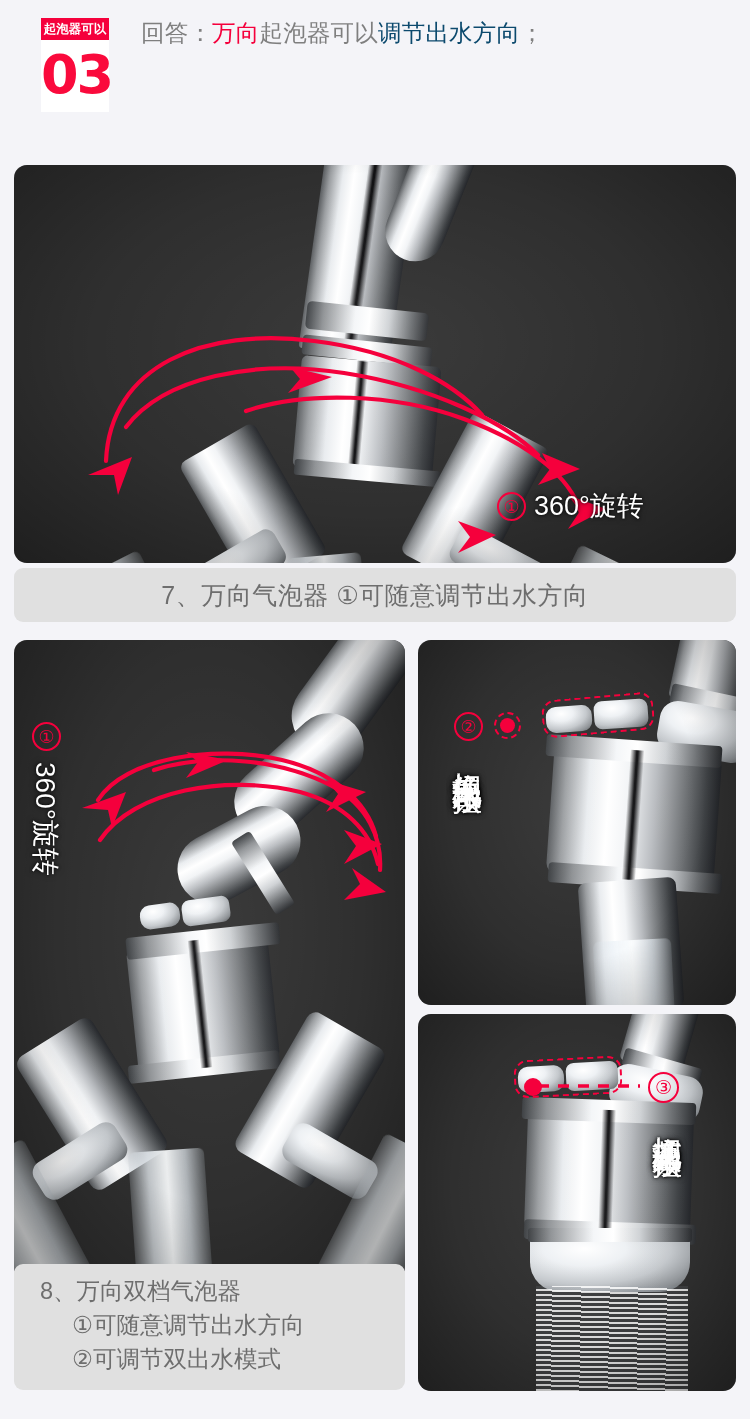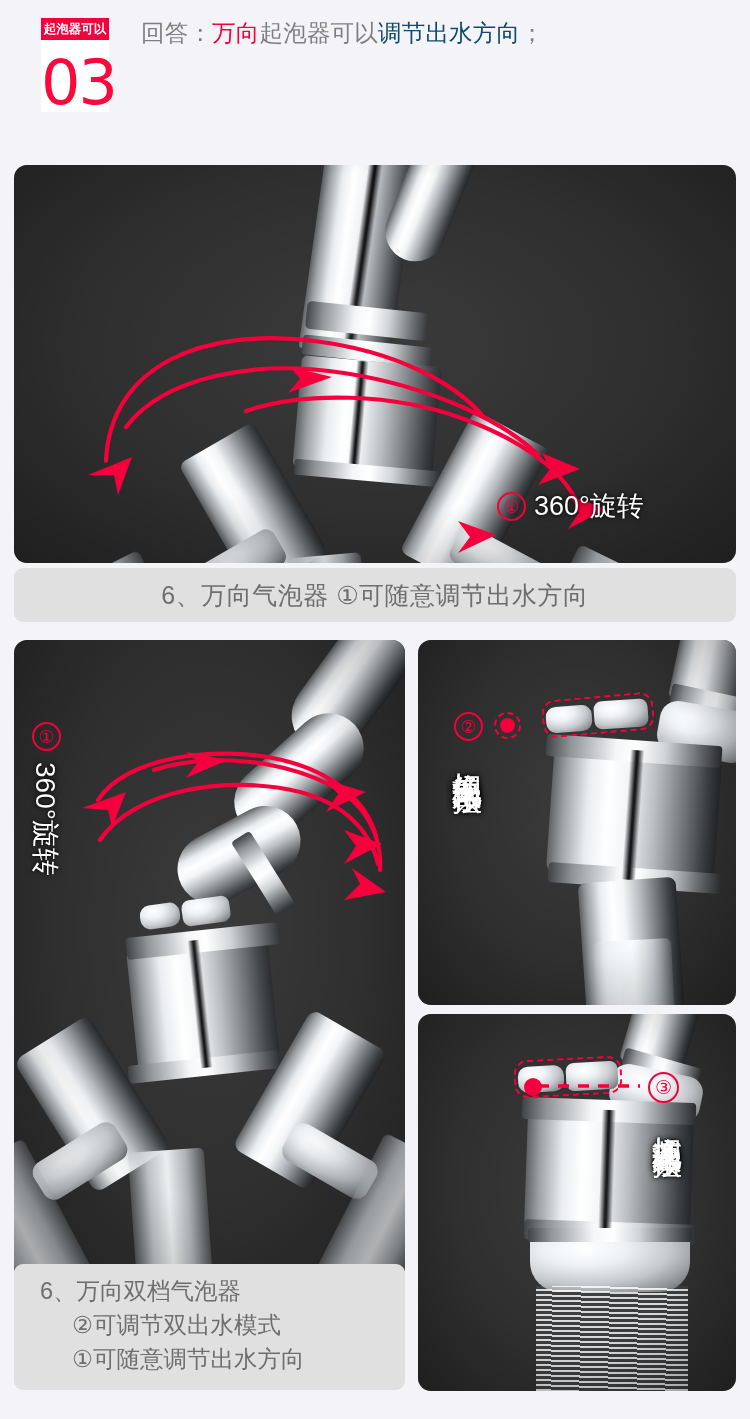--- a/index.html
+++ b/index.html
@@ -40,25 +40,24 @@
     letter-spacing: 0px;
     font-weight: bold;
     white-space: nowrap;
     overflow: hidden;
   }
   #badge-num {
     width: 68px;
     height: 72px;
     color: #fa0a3c;
     font-family: "DejaVu Sans", sans-serif;
-    font-size: 62px;
-    font-weight: normal;
+    font-size: 54px;
+    font-weight: bold;
     line-height: 70px;
     letter-spacing: -2px;
-    margin-top: 8px;
   }
   #header-text {
     position: absolute;
     left: 141px; top: 17px;
     width: 600px;
   }
   #q-line {
     color: #f5003c;
     font-size: 24.5px;
     font-weight: bold;
@@ -251,21 +250,21 @@
         <path d="M 528 288 L 566 304 L 524 320 L 536 304 Z"></path>
         <path d="M 444 356 L 482 370 L 444 388 L 456 372 Z"></path>
         <path d="M 554 330 L 592 344 L 554 364 L 566 346 Z"></path>
       </g>
     </svg>
 
     <div class="circnum" style="left:483px; top:327px; width:29px; height:29px; font-size:18px; line-height:25px;">①</div>
     <div class="anno-label" style="left:520px; top:324px; font-size:27px; line-height:34px;">360°旋转</div>
   </div>
 
-  <div class="caption" id="caption1">6、万向气泡器  ①可随意调节出水方向</div>
+  <div class="caption" id="caption1">7、万向气泡器  ①可随意调节出水方向</div>
 
   <div class="panel" id="panel2">
     <div class="pimg">
 
       <div class="tube" style="left:300px; top:-30px; width:74px; height:150px; transform:rotate(36deg); border-radius:40px;"></div>
       <div class="tube" style="left:250px; top:60px; width:70px; height:150px; transform:rotate(48deg); border-radius:40px;"></div>
       <div class="tube" style="left:190px; top:150px; width:70px; height:130px; transform:rotate(62deg); border-radius:40px;"></div>
       <div class="bandring" style="left:206px; top:222px; width:86px; height:22px; border-radius:4px; transform:rotate(58deg);"></div>
 
       <div class="tube" style="left:118px; top:300px; width:142px; height:128px; border-radius:10px; transform:rotate(-6deg);"></div>
@@ -364,18 +363,18 @@
 
     <svg class="anno-svg" viewBox="0 0 318 377" preserveAspectRatio="none">
       <line x1="120" y1="72" x2="222" y2="72" stroke="#f5003c" stroke-width="3.4" stroke-dasharray="11 9"></line>
     </svg>
     <div class="reddot" style="left:106px; top:64px; width:18px; height:18px;"></div>
     <div class="circnum" style="left:230px; top:58px; width:31px; height:31px; font-size:19px; line-height:27px;">③</div>
     <div class="vtext" style="left:232px; top:98px; font-size:30px; line-height:34px;">切换花洒出水按钮</div>
   </div>
 
   <div class="caption" id="caption2">
-    <div>6、万向双档气泡器</div>
+    <div>8、万向双档气泡器</div>
+    <div class="cap-indent">①可随意调节出水方向</div>
     <div class="cap-indent">②可调节双出水模式</div>
-    <div class="cap-indent">①可随意调节出水方向</div>
   </div>
 
 </div>
 
 </body></html>

